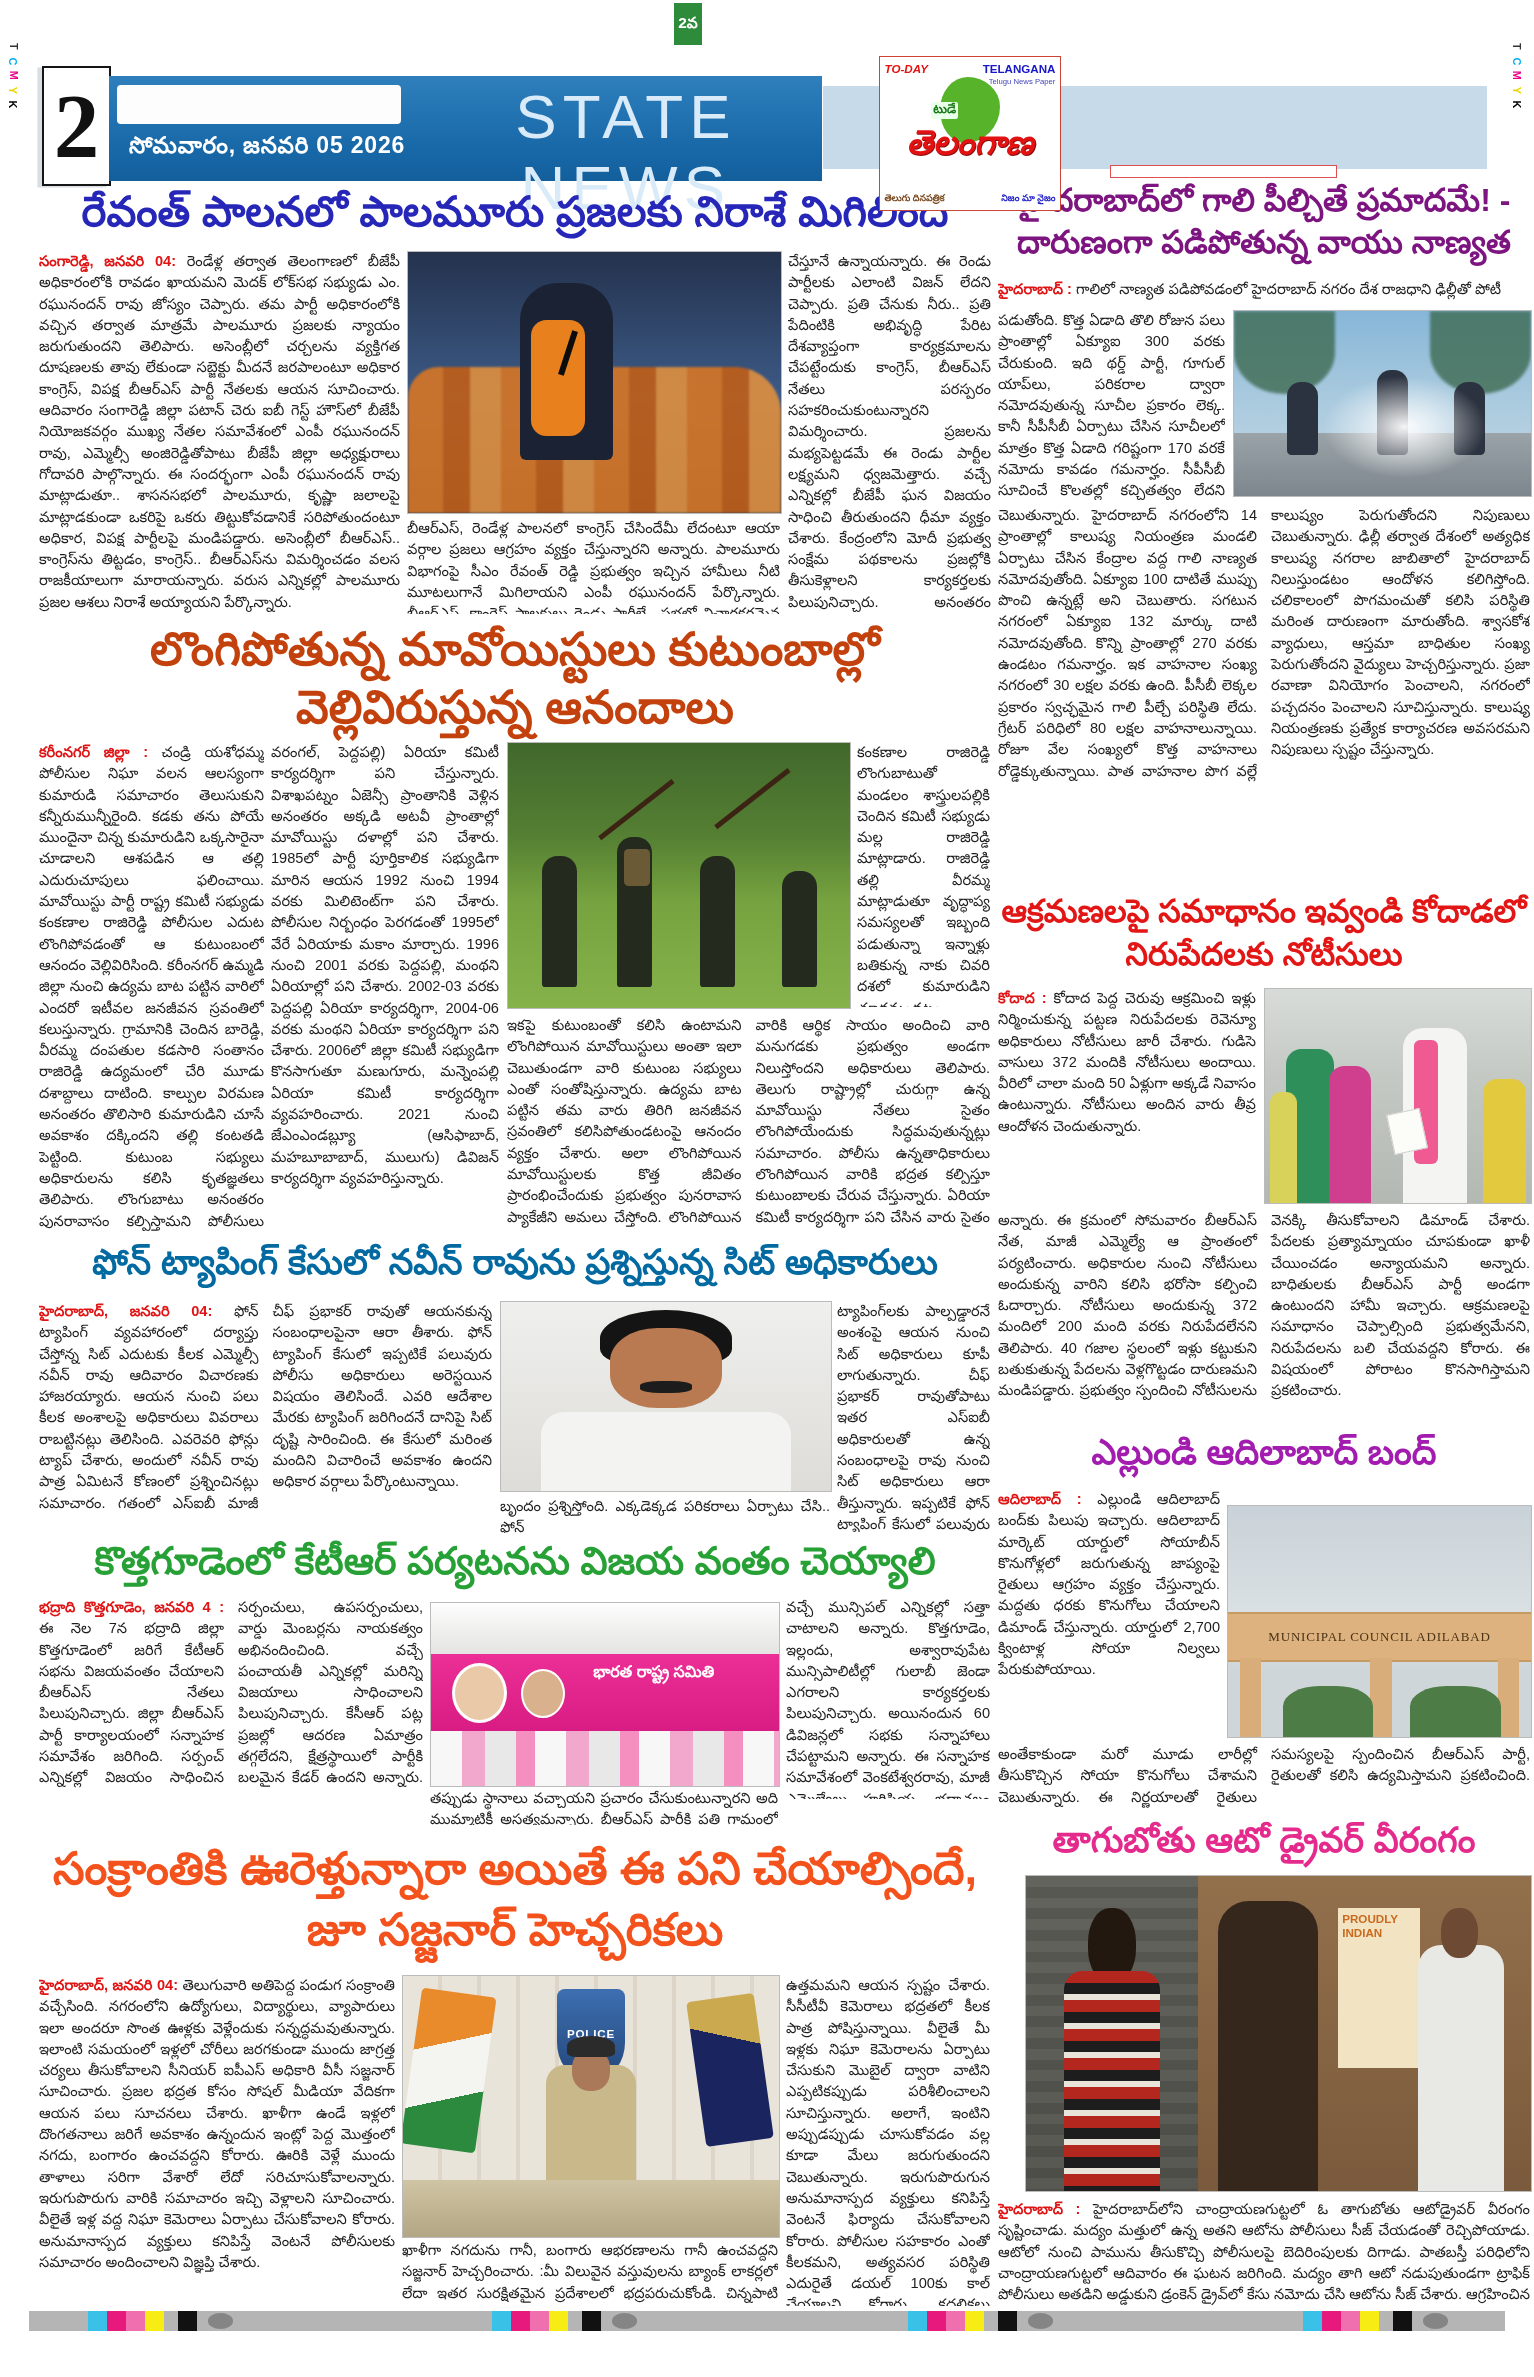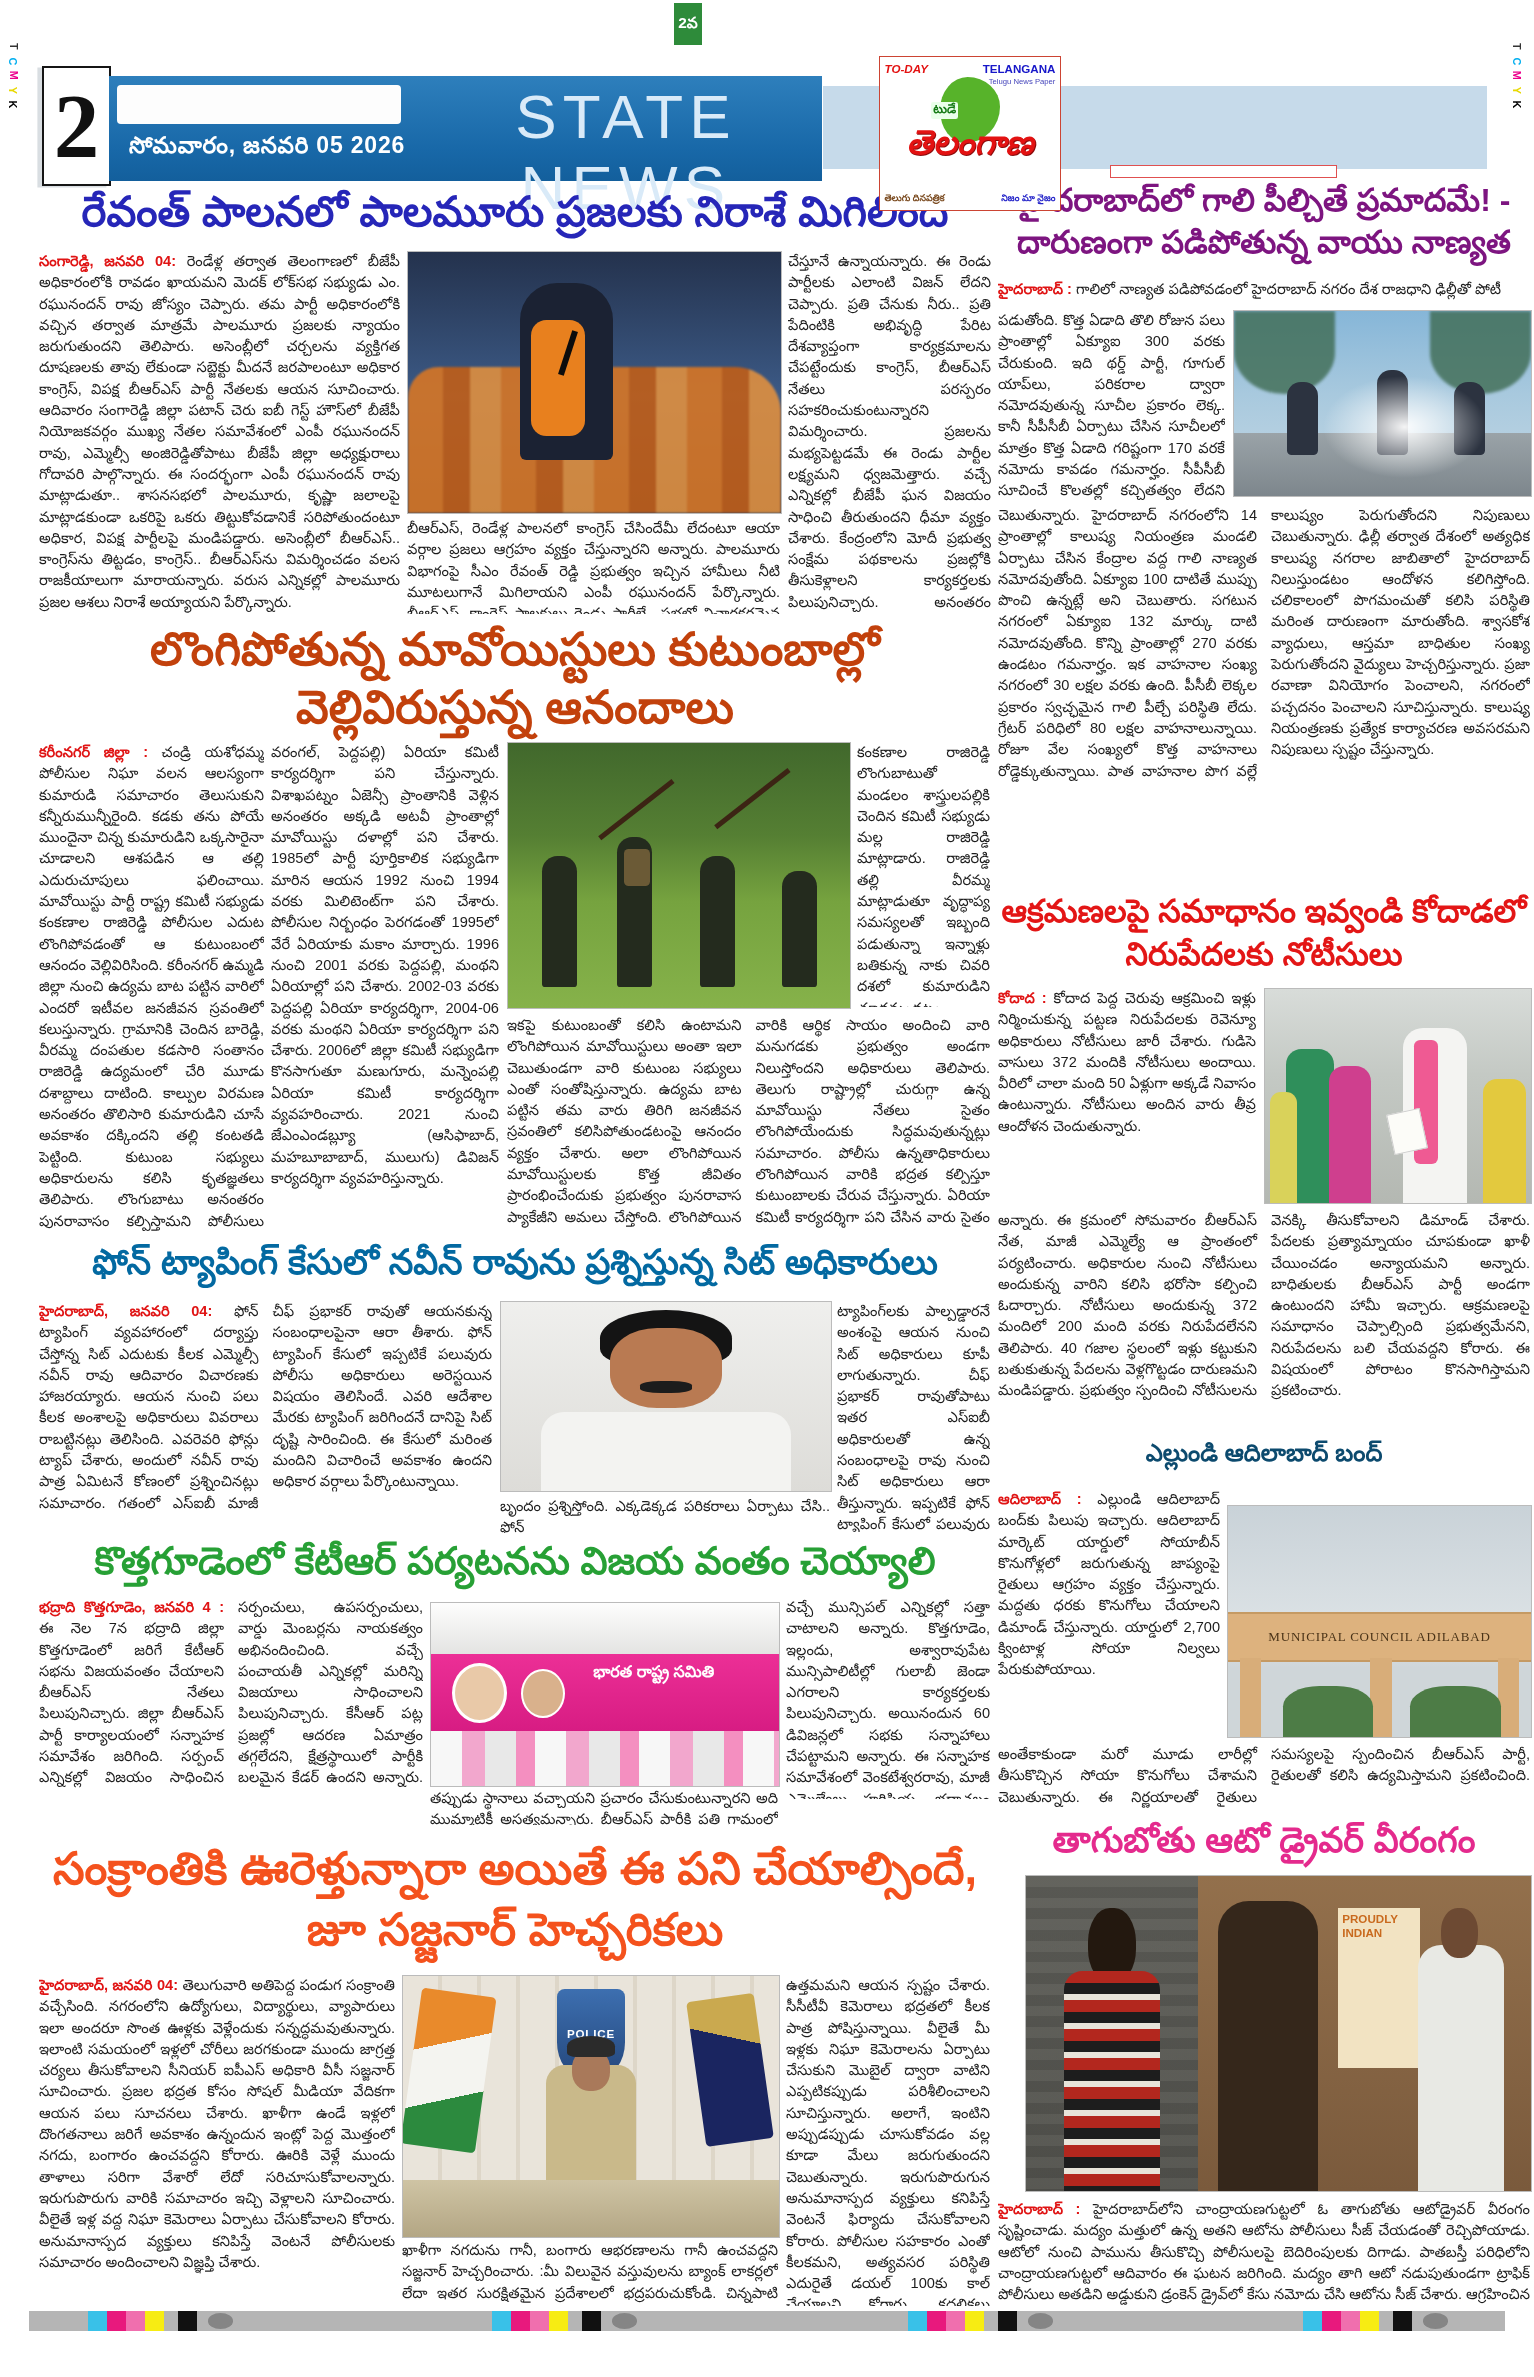--- a/index.html
+++ b/index.html
@@ -36,21 +36,21 @@
   #ad-slot{left:1110px;top:165px;width:225px;height:10.8px;border:0.8px solid #e05050;background:#fff;}
   
   .headline{font-weight:bold;text-align:center;line-height:1.18;}
   #h-a1{left:39px;top:187px;width:952px;font-size:42px;color:#2626b8;}
   #h-a2{left:39px;top:621px;width:952px;font-size:46px;color:#c2410c;line-height:1.25;}
   #h-a3{left:39px;top:1241px;width:952px;font-size:35px;color:#0369a1;}
   #h-a4{left:39px;top:1539px;width:952px;font-size:38px;color:#27a035;}
   #h-a5{left:39px;top:1839px;width:952px;font-size:45px;color:#f4521d;line-height:1.35;}
   #h-r1{left:998px;top:180px;width:532px;font-size:32px;color:#7d1580;line-height:1.3;}
   #h-r2{left:998px;top:890px;width:532px;font-size:32px;color:#e31616;line-height:1.35;}
-  #h-r3{left:998px;top:1431px;width:532px;font-size:24px;color:#0c4a6e;margin-top:8px;}
+  #h-r3{left:998px;top:1431px;width:532px;font-size:35px;color:#a21caf;}
   #h-r4{left:998px;top:1819px;width:532px;font-size:35px;color:#e42a8d;}
   
   .btxt{font-size:14.6px;line-height:1.46;text-align:justify;color:#1c1c1c;overflow:hidden;}
   .dateline{color:#e01414;font-weight:bold;}
   .cols2{column-count:2;column-gap:14px;}
   
   .photo{overflow:hidden;border:0.8px solid #bbb;}
   .ph-a1{background:linear-gradient(#24324d,#3c5a86 55%,#2c4263);}
   .ph-a1 .crowd{position:absolute;bottom:0;left:0;width:100%;height:56%;
     background:repeating-linear-gradient(90deg,#e07820 0 35px,#c95f12 35px 62px,#e9933c 62px 93px);

